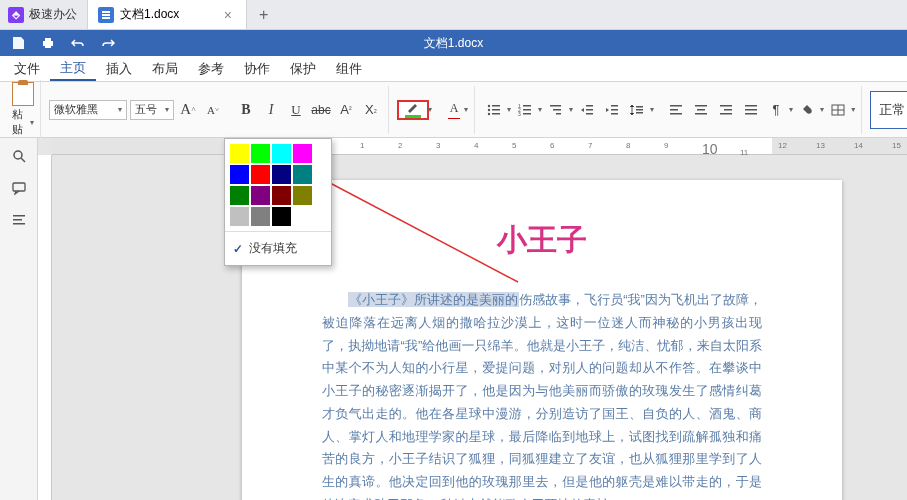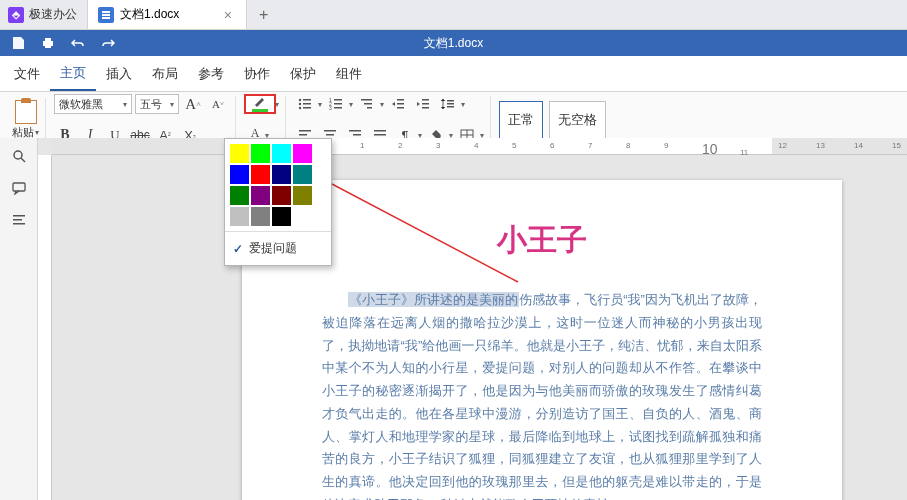--- a/index.html
+++ b/index.html
@@ -11,26 +11,26 @@
   .tab { display: flex; align-items: center; padding: 0 10px; gap: 6px; background: #fff; border-right: 1px solid #d4d4d4; border-left: 1px solid #d4d4d4; min-width: 160px; position:relative; }
   .tab .doc-icon { width: 16px; height: 16px; background: #3a76d6; border-radius: 2px; display:flex; align-items:center; justify-content:center; }
   .tab .doc-icon:after { content:''; width:8px; height:2px; background:#fff; box-shadow:0 3px 0 #fff, 0 -3px 0 #fff; }
   .tab-close { margin-left: auto; color:#888; font-size: 14px; padding:0 4px; cursor:pointer; }
   .tab-plus { display:flex; align-items:center; padding:0 12px; color:#666; font-size:16px; cursor:pointer; }
   
   .quickbar { height: 26px; background: #3667b4; display:flex; align-items:center; gap:14px; padding:0 10px; color:#fff; position:relative; }
   .qb-icon { width:16px; height:16px; display:flex; align-items:center; justify-content:center; cursor:pointer; }
   .doc-title-center { position:absolute; left:50%; transform:translateX(-50%); font-size:12px; color:#fff; }
   
-  .menubar { height: 36px; background:#fff; border-bottom:1px solid #d4d4d4; display:flex; align-items:stretch; padding:0 4px; }
+  .menubar { height: 26px; background:#fff; border-bottom:1px solid #d4d4d4; display:flex; align-items:stretch; padding:0 4px; }
   .menu-item { padding:4px 10px; font-size:13px; color:#333; cursor:pointer; display:flex; align-items:center; }
   .menu-item.active { color:#2c5aa0; border-bottom:2px solid #2c5aa0; font-weight:500; }
   
   .ribbon { height: 56px; background:#fafafa; border-bottom:1px solid #d4d4d4; display:flex; align-items:center; padding:2px 6px; gap:2px; }
-  .ribbon-group { display:flex; flex-direction:column; gap:11px; padding:0 6px; border-right:1px solid #e2e2e2; height:48px; justify-content:center; }
+  .ribbon-group { display:flex; flex-direction:row; gap:11px; padding:0 6px; border-right:1px solid #e2e2e2; height:48px; justify-content:center; }
   .paste-group { display:flex; flex-direction:column; align-items:center; gap:1px; padding:2px 6px; border-right:1px solid #e2e2e2; cursor:pointer; }
   .paste-icon { width: 22px; height: 24px; border:1px solid #c9803d; background:#fff; position:relative; }
   .paste-icon:before { content:''; position:absolute; top:-3px; left:5px; width:10px; height:5px; background:#c9803d; border-radius:2px 2px 0 0; }
   .paste-label { font-size:11px; color:#333; display:flex; align-items:center; gap:2px; }
   
   .row { display:flex; gap:3px; align-items:center; }
   .select-box { height:20px; border:1px solid #c0c0c0; background:#fff; display:flex; align-items:center; padding:0 4px; font-size:11px; color:#333; cursor:pointer; }
   .select-box .caret { margin-left:auto; font-size:8px; color:#666; }
   .font-name { width:78px; }
   .font-size { width:44px; }
@@ -367,21 +367,21 @@
       <div class="swatch" style="background: rgb(128, 128, 0);"></div>
       <div class="swatch" style="visibility: hidden;"></div>
       <div class="swatch" style="background: rgb(192, 192, 192);"></div>
       <div class="swatch" style="background: rgb(128, 128, 128);"></div>
       <div class="swatch" style="background: rgb(0, 0, 0);"></div>
       <div class="swatch" style="visibility: hidden;"></div>
       <div class="swatch" style="visibility: hidden;"></div>
     </div>
   <div class="no-fill">
     <span class="chk">✓</span>
-    <span>爱提问题</span>
+    <span>没有填充</span>
   </div>
 </div>
 
 <svg class="arrow-line" width="907" height="500" style="left:0;top:0;">
   <defs>
       <marker id="ah" markerWidth="8" markerHeight="8" refX="6" refY="3" orient="auto">
         <path d="M0 0 6 3 0 6z" fill="#e03030"></path>
       </marker>
     </defs>
   <line x1="518" y1="282" x2="275" y2="154" stroke="#e03030" stroke-width="1.5" marker-end="url(#ah)"></line>

